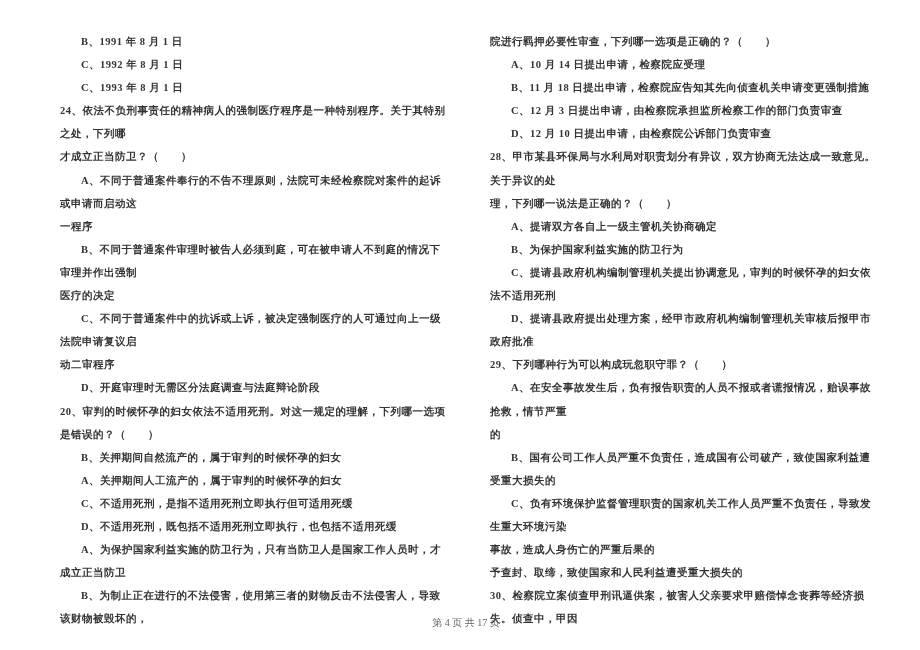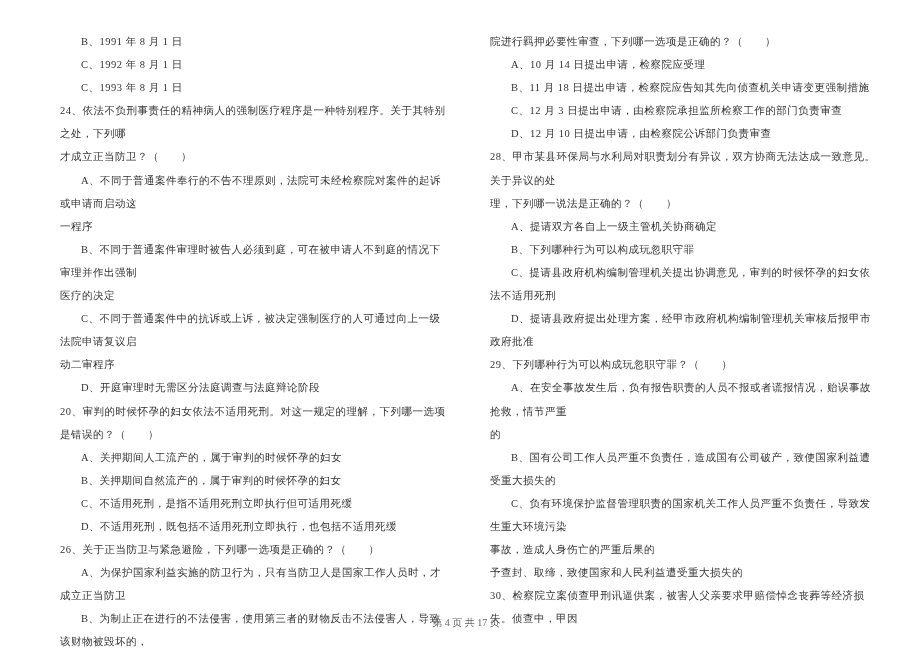--- a/index.html
+++ b/index.html
@@ -15,20 +15,21 @@
       font-size: 10.5px;
       color: #333;
       position: relative;
       overflow: hidden;
     }
     .page-container {
       display: flex;
       padding: 30px 40px 40px 60px;
       gap: 40px;
       height: 600px;
+      font-weight: bold;
     }
     .column {
       flex: 1;
       display: flex;
       flex-direction: column;
     }
     .text-line {
       line-height: 2.2;
       letter-spacing: 0.5px;
     }
@@ -60,38 +61,37 @@
       <div class="text-line indent-2">24、依法不负刑事责任的精神病人的强制医疗程序是一种特别程序。关于其特别之处，下列哪</div>
       <div class="text-line indent-2">才成立正当防卫？（　　）</div>
       <div class="text-line indent-1">A、不同于普通案件奉行的不告不理原则，法院可未经检察院对案件的起诉或申请而启动这</div>
       <div class="text-line indent-2">一程序</div>
       <div class="text-line indent-1">B、不同于普通案件审理时被告人必须到庭，可在被申请人不到庭的情况下审理并作出强制</div>
       <div class="text-line indent-2">医疗的决定</div>
       <div class="text-line indent-1">C、不同于普通案件中的抗诉或上诉，被决定强制医疗的人可通过向上一级法院申请复议启</div>
       <div class="text-line indent-2">动二审程序</div>
       <div class="text-line indent-1">D、开庭审理时无需区分法庭调查与法庭辩论阶段</div>
       <div class="text-line indent-2">20、审判的时候怀孕的妇女依法不适用死刑。对这一规定的理解，下列哪一选项是错误的？（　　）</div>
+      <div class="text-line indent-1">B、关押期间自然流产的，属于审判的时候怀孕的妇女</div>
       <div class="text-line indent-1">A、关押期间人工流产的，属于审判的时候怀孕的妇女</div>
-      <div class="text-line indent-1">B、关押期间自然流产的，属于审判的时候怀孕的妇女</div>
       <div class="text-line indent-1">C、不适用死刑，是指不适用死刑立即执行但可适用死缓</div>
       <div class="text-line indent-1">D、不适用死刑，既包括不适用死刑立即执行，也包括不适用死缓</div>
-      <div class="text-line indent-2">26、关于正当防卫与紧急避险，下列哪一选项是正确的？（　　）</div>
       <div class="text-line indent-1">A、为保护国家利益实施的防卫行为，只有当防卫人是国家工作人员时，才成立正当防卫</div>
       <div class="text-line indent-1">B、为制止正在进行的不法侵害，使用第三者的财物反击不法侵害人，导致该财物被毁坏的，</div>
     </div>
   <div class="column" id="col-right">
       <div class="text-line indent-2">院进行羁押必要性审查，下列哪一选项是正确的？（　　）</div>
       <div class="text-line indent-1">A、10 月 14 日提出申请，检察院应受理</div>
       <div class="text-line indent-1">B、11 月 18 日提出申请，检察院应告知其先向侦查机关申请变更强制措施</div>
       <div class="text-line indent-1">C、12 月 3 日提出申请，由检察院承担监所检察工作的部门负责审查</div>
       <div class="text-line indent-1">D、12 月 10 日提出申请，由检察院公诉部门负责审查</div>
       <div class="text-line indent-2">28、甲市某县环保局与水利局对职责划分有异议，双方协商无法达成一致意见。关于异议的处</div>
       <div class="text-line indent-2">理，下列哪一说法是正确的？（　　）</div>
       <div class="text-line indent-1">A、提请双方各自上一级主管机关协商确定</div>
-      <div class="text-line indent-1">B、下列哪种行为可以构成玩忽职守罪</div>
+      <div class="text-line indent-1">B、为保护国家利益实施的防卫行为</div>
       <div class="text-line indent-1">C、提请县政府机构编制管理机关提出协调意见，审判的时候怀孕的妇女依法不适用死刑</div>
       <div class="text-line indent-1">D、提请县政府提出处理方案，经甲市政府机构编制管理机关审核后报甲市政府批准</div>
       <div class="text-line indent-2">29、下列哪种行为可以构成玩忽职守罪？（　　）</div>
       <div class="text-line indent-1">A、在安全事故发生后，负有报告职责的人员不报或者谎报情况，贻误事故抢救，情节严重</div>
       <div class="text-line indent-2">的</div>
       <div class="text-line indent-1">B、国有公司工作人员严重不负责任，造成国有公司破产，致使国家利益遭受重大损失的</div>
       <div class="text-line indent-1">C、负有环境保护监督管理职责的国家机关工作人员严重不负责任，导致发生重大环境污染</div>
       <div class="text-line indent-2">事故，造成人身伤亡的严重后果的</div>
       <div class="text-line indent-2">予查封、取缔，致使国家和人民利益遭受重大损失的</div>
       <div class="text-line indent-2">30、检察院立案侦查甲刑讯逼供案，被害人父亲要求甲赔偿悼念丧葬等经济损失。侦查中，甲因</div>

